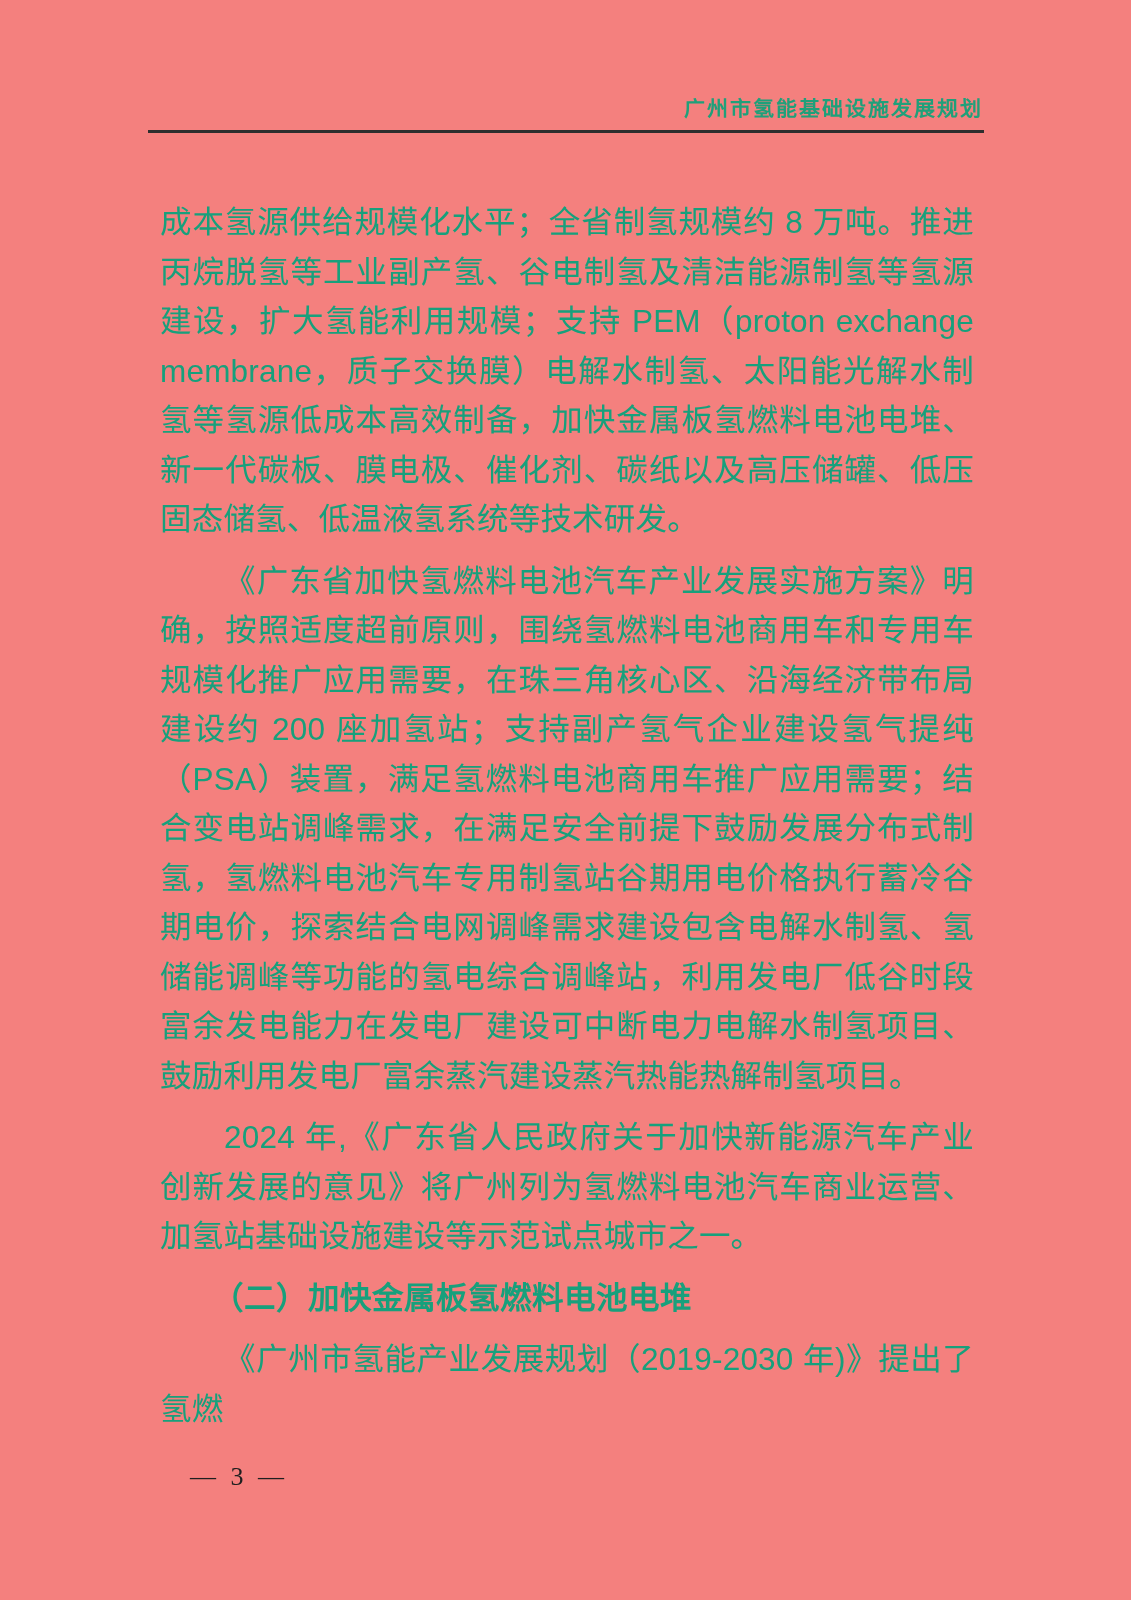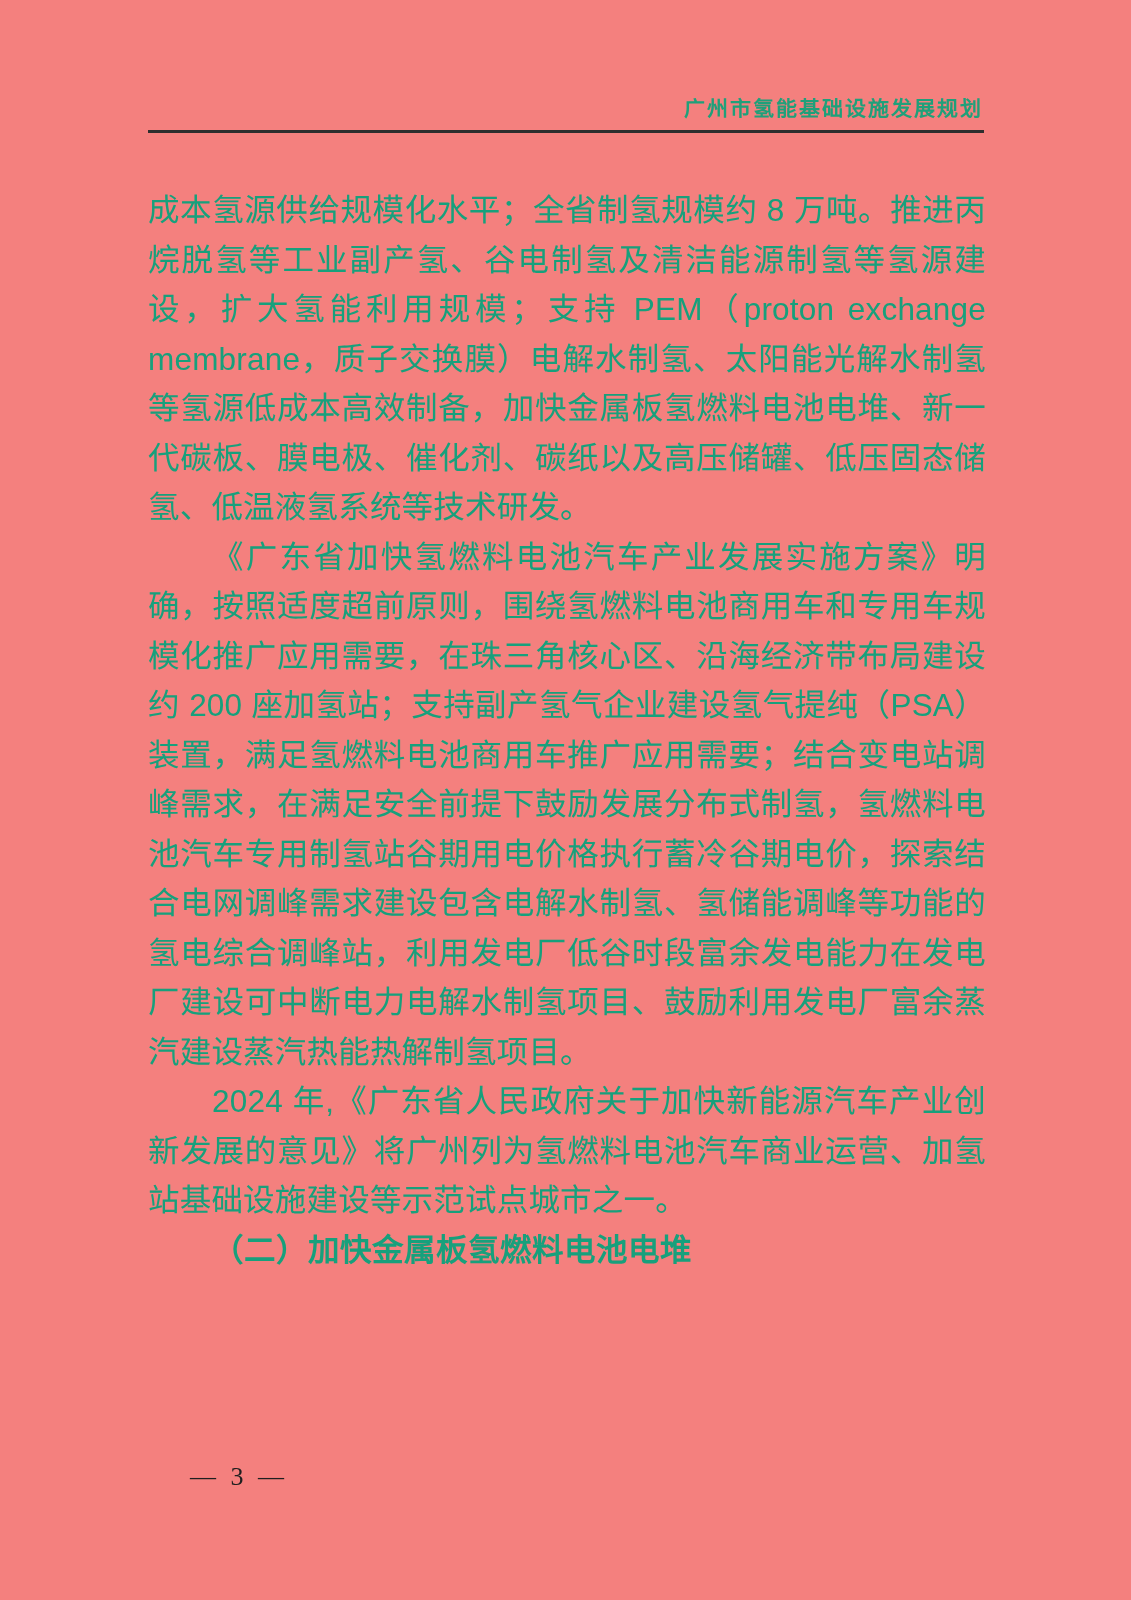--- a/index.html
+++ b/index.html
@@ -41,21 +41,21 @@
     height: 3px;
     background: #2E2E2E;
   }
   .content {
     position: absolute;
     top: 186px;
     left: 148px;
     width: 838px;
   }
   p.body-par {
-    margin: 0;
+    margin: 12px;
     font-size: 31.5px;
     line-height: 49.5px;
     color: #17A07C;
     text-align: justify;
     text-justify: inter-ideograph;
     letter-spacing: 0.2px;
     font-family: "Liberation Sans", "DejaVu Sans", sans-serif;
     font-weight: 500;
   }
   p.indent {
@@ -89,17 +89,18 @@
   <div class="header">
     <span class="header-title">广州市氢能基础设施发展规划</span>
   </div>
   <div class="header-rule"></div>
 
   <div class="content">
     <p class="body-par">成本氢源供给规模化水平；全省制氢规模约 8 万吨。推进丙烷脱氢等工业副产氢、谷电制氢及清洁能源制氢等氢源建设，扩大氢能利用规模；支持 PEM（proton exchange membrane，质子交换膜）电解水制氢、太阳能光解水制氢等氢源低成本高效制备，加快金属板氢燃料电池电堆、新一代碳板、膜电极、催化剂、碳纸以及高压储罐、低压固态储氢、低温液氢系统等技术研发。</p>
     <p class="body-par indent">《广东省加快氢燃料电池汽车产业发展实施方案》明确，按照适度超前原则，围绕氢燃料电池商用车和专用车规模化推广应用需要，在珠三角核心区、沿海经济带布局建设约 200 座加氢站；支持副产氢气企业建设氢气提纯（PSA）装置，满足氢燃料电池商用车推广应用需要；结合变电站调峰需求，在满足安全前提下鼓励发展分布式制氢，氢燃料电池汽车专用制氢站谷期用电价格执行蓄冷谷期电价，探索结合电网调峰需求建设包含电解水制氢、氢储能调峰等功能的氢电综合调峰站，利用发电厂低谷时段富余发电能力在发电厂建设可中断电力电解水制氢项目、鼓励利用发电厂富余蒸汽建设蒸汽热能热解制氢项目。</p>
     <p class="body-par indent">2024 年,《广东省人民政府关于加快新能源汽车产业创新发展的意见》将广州列为氢燃料电池汽车商业运营、加氢站基础设施建设等示范试点城市之一。</p>
     <p class="heading">（二）加快金属板氢燃料电池电堆</p>
+    <p class="body-par indent">《广州市氢能产业发展规划（2019-2030 年)》提出了氢燃</p>
   </div>
 
   <div class="footer">— 3 —</div>
 
 </div>
 
 </body></html>

